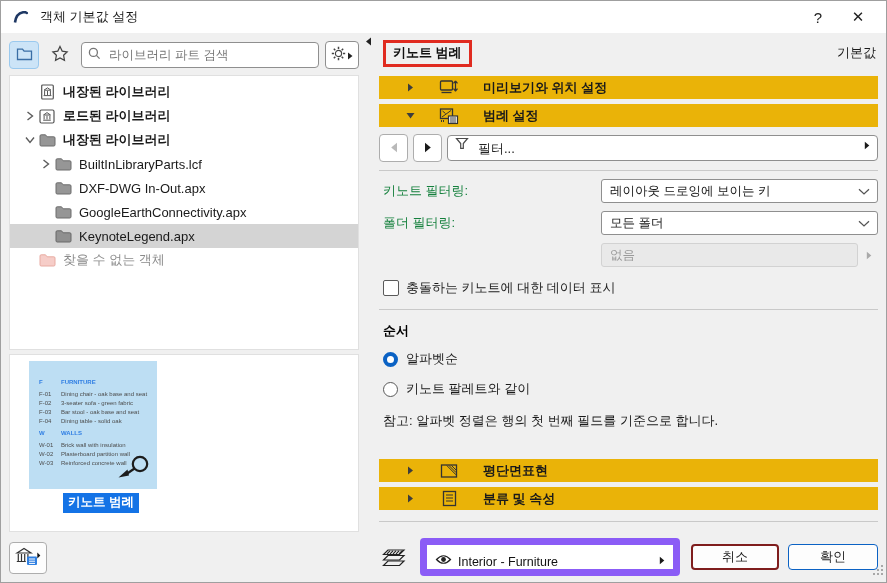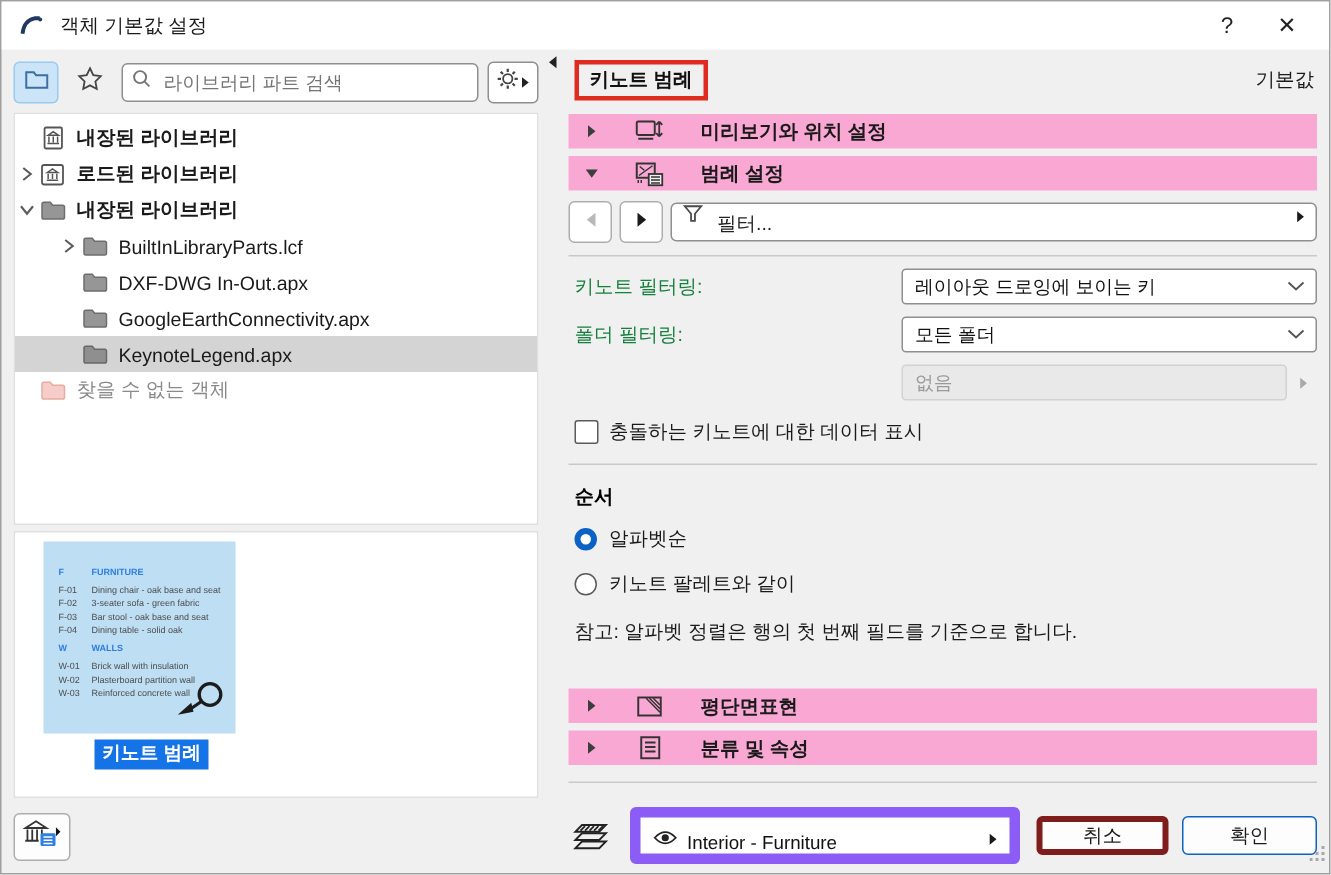--- a/index.html
+++ b/index.html
@@ -24,21 +24,21 @@
             align-items:center;justify-content:center;background:transparent;}
   .tool-btn.active{background:#cce4f7;border-color:#9ac9ee;}
   .search-box{flex:1;height:24px;border:1px solid #8f8f8f;border-radius:4px;background:#fff;
               display:flex;align-items:center;padding:0 6px;gap:6px;}
   .search-box input{border:none;outline:none;flex:1;font-size:12.5px;font-family:Liberation Sans, sans-serif;background:transparent;color:#ef4444;}
   .search-box input::placeholder{color:#757575;}
   .gear-btn{width:32px;height:26px;border:1px solid #8f8f8f;border-radius:4px;background:#fff;
             display:flex;align-items:center;justify-content:center;gap:1px;}
   
   .tree-panel{flex:1;background:#fff;border:1px solid #e0e0e0;overflow:hidden;padding-top:4px;}
-  .tree-row{display:flex;align-items:center;height:24px;padding-left:0;font-size:13px;color:#1a1a1a;}
+  .tree-row{display:flex;align-items:center;height:24px;padding-left:12px;font-size:13px;color:#1a1a1a;}
   .tree-row.lvl2{padding-left:28px;}
   .tree-row.bold .tlabel{font-weight:bold;}
   .tree-row.selected{background:#d4d4d4;}
   .tree-row.dim .tlabel{color:#8a8a8a;}
   .expander{width:16px;display:flex;align-items:center;justify-content:center;flex:0 0 auto;}
   .ticon{width:18px;height:16px;margin-right:7px;display:flex;align-items:center;justify-content:center;flex:0 0 auto;}
   .tlabel{white-space:nowrap;}
   
   .preview-panel{height:176px;flex:0 0 auto;background:#fff;border:1px solid #e0e0e0;margin-top:4px;position:relative;}
   .thumb{position:absolute;left:19px;top:6px;width:128px;height:128px;background:#bddef3;
@@ -50,22 +50,22 @@
   .arrow-circle{position:absolute;right:8px;bottom:6px;}
   .thumb-caption{position:absolute;left:53px;top:138px;background:#1473e6;color:#fff;
                  font-size:12.5px;font-weight:bold;padding:1px 5px 2px;white-space:nowrap;}
   .left-footer{height:40px;flex:0 0 auto;display:flex;align-items:center;padding-top:6px;}
   .libman-btn{width:36px;height:30px;border:1px solid #adadad;border-radius:4px;background:#fdfdfd;
               display:flex;align-items:center;justify-content:center;}
   
   .panel-header{display:flex;align-items:center;margin:2px 2px 9px 4px;min-height:28px;}
   .title-box{border:3px solid #e02b20;padding:1px 7px 2px;font-weight:bold;font-size:13px;color:#111;}
   .default-label{margin-left:auto;font-size:13px;color:#1a1a1a;}
-  .section-bar{height:23px;background:#f9a8d4;display:flex;align-items:center;gap:24px;
-               padding:0 10px;margin-bottom:5px;flex:0 0 auto;}
+  .section-bar{height:23px;background:#eab308;display:flex;align-items:center;gap:24px;
+               padding:0 26px;margin-bottom:5px;flex:0 0 auto;}
   .section-bar .sec-label{font-size:13px;font-weight:bold;color:#1a1a1a;}
   .sec-tri{width:10px;display:flex;justify-content:center;}
   .sec-icon{width:20px;height:18px;display:flex;align-items:center;justify-content:center;}
   
   .filter-row{display:flex;align-items:center;gap:5px;margin:2px 0 6px;}
   .nav-btn{width:27px;height:26px;border:1px solid #adadad;border-radius:4px;background:#fff;
            display:flex;align-items:center;justify-content:center;}
   .filter-field{flex:1;height:24px;border:1px solid #8f8f8f;border-radius:4px;background:#fff;
                 display:flex;padding:0 7px;gap:7px;}
   .filter-field input{border:none;outline:none;flex:1;font-size:13px;font-family:inherit;background:transparent;color:#111;}
@@ -90,21 +90,21 @@
   .radio.on{border:4.5px solid #0b62c4;}
   .radio.off{border:1px solid #5a5a5a;}
   .note{margin:2px 0 0 4px;}
   .grow{flex:1;}
   
   .footer-row{display:flex;align-items:center;gap:9px;margin-top:8px;flex:0 0 auto;}
   .layers-icon{width:32px;height:24px;display:flex;align-items:center;justify-content:center;}
   .layer-combo{width:230px;height:24px;border:7px solid #8b5cf6;border-radius:4px;background:#fff;
                display:flex;align-items:flex-end;gap:6px;padding:0 8px;position:relative;}
   .layer-combo .lc-val{font-size:12.5px;color:#111;flex:1;white-space:nowrap;}
-  .btn{height:26px;border:4px solid #7f1d1d;border-radius:4px;background:#fdfdfd;font-size:13px;
+  .btn{height:26px;border:2px solid #7f1d1d;border-radius:4px;background:#fdfdfd;font-size:13px;
        color:#1a1a1a;display:flex;align-items:center;justify-content:center;font-family:inherit;}
   .btn.cancel{width:88px;margin-left:auto;}
   .btn.ok{width:90px;border:1.6px solid #0b62c4;}
   .grip{position:absolute;right:2px;bottom:2px;}
 </style>
 </head>
 <body>
 
 <div class="dialog">
 

